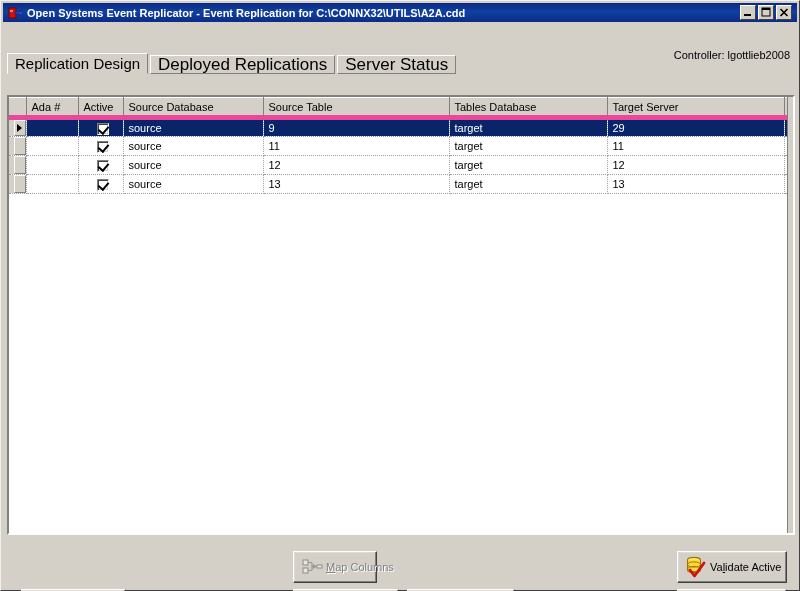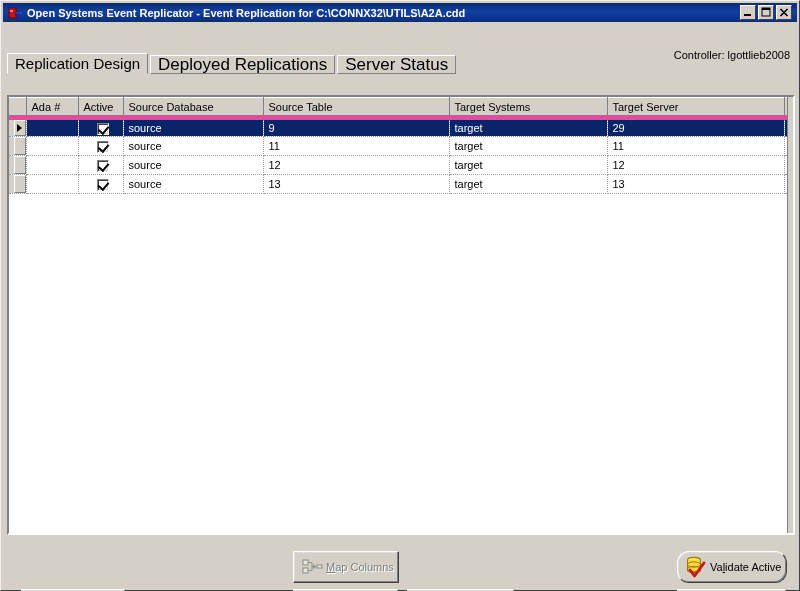--- a/index.html
+++ b/index.html
@@ -393,21 +393,21 @@
             <col style="width:177px">
             <col>
           </colgroup>
           <thead>
             <tr>
               <th class="rowsel-head"></th>
               <th>Ada #</th>
               <th>Active</th>
               <th>Source Database</th>
               <th>Source Table</th>
-              <th>Target Systems</th>
+              <th>Tables Database</th>
               <th>Target Server</th>
               <th class="filler"></th>
             </tr>
           </thead>
           <tbody>
 
             <tr class="selected">
               <td class="rowsel">
                 <div class="selbox">
                     <div class="arrow-marker"></div>
@@ -476,21 +476,21 @@
     </div>
 
     <div class="buttonbar">
 
 
       <div class="btn" style="left:14px; top:48px; width:105px; height:32px;">
         
         
       </div>
 
-      <div class="btn disabled" style="left:286px; top:10px; width:106px; height:32px;">
+      <div class="btn disabled" style="left:286px; top:10px; width:84px; height:32px;">
         <span class="bicon">
           <svg width="24" height="24" viewBox="0 0 24 24">
             <rect x="3" y="5" width="5" height="5" fill="#ffffff" stroke="#555" stroke-width="1.2"></rect>
             <rect x="3" y="13" width="5" height="5" fill="#ffffff" stroke="#555" stroke-width="1.2"></rect>
             <path d="M8 7.5 H12 M8 15.5 H12 M12 7.5 V15.5" stroke="#555" stroke-width="1.2" fill="none"></path>
             <path d="M12 11.5 L16 11.5" stroke="#555" stroke-width="1.2"></path>
             <path d="M13 9 L17 11.5 L13 14 Z" fill="#555"></path>
             <rect x="17" y="10" width="5" height="3" fill="#ffffff" stroke="#555" stroke-width="1.2"></rect>
           </svg>
         </span>
@@ -500,21 +500,21 @@
       <div class="btn disabled" style="left:286px; top:48px; width:106px; height:32px;">
         
         
       </div>
 
       <div class="btn" style="left:400px; top:48px; width:108px; height:32px;">
         
         
       </div>
 
-      <div class="btn" style="left:670px; top:10px; width:110px; height:32px;border-radius:12px;">
+      <div class="btn" style="left:670px; top:10px; width:110px; height:32px;">
         <span class="bicon">
           <svg width="24" height="24" viewBox="0 0 24 24">
             <ellipse cx="10" cy="5" rx="6.5" ry="2.6" fill="#ffe36a" stroke="#a07a00" stroke-width="1.1"></ellipse>
             <path d="M3.5 5 v10 a6.5 2.6 0 0 0 13 0 v-10" fill="#ffd83a" stroke="#a07a00" stroke-width="1.1"></path>
             <ellipse cx="10" cy="9.5" rx="6.5" ry="2.6" fill="none" stroke="#a07a00" stroke-width="1"></ellipse>
             <ellipse cx="10" cy="14" rx="6.5" ry="2.6" fill="none" stroke="#a07a00" stroke-width="1"></ellipse>
             <path d="M6 15 L10.5 21 L20 8" fill="none" stroke="#cc1111" stroke-width="2.8" stroke-linecap="round" stroke-linejoin="round"></path>
           </svg>
         </span>
         <span class="blabel">Va<u>l</u>idate Active</span>

